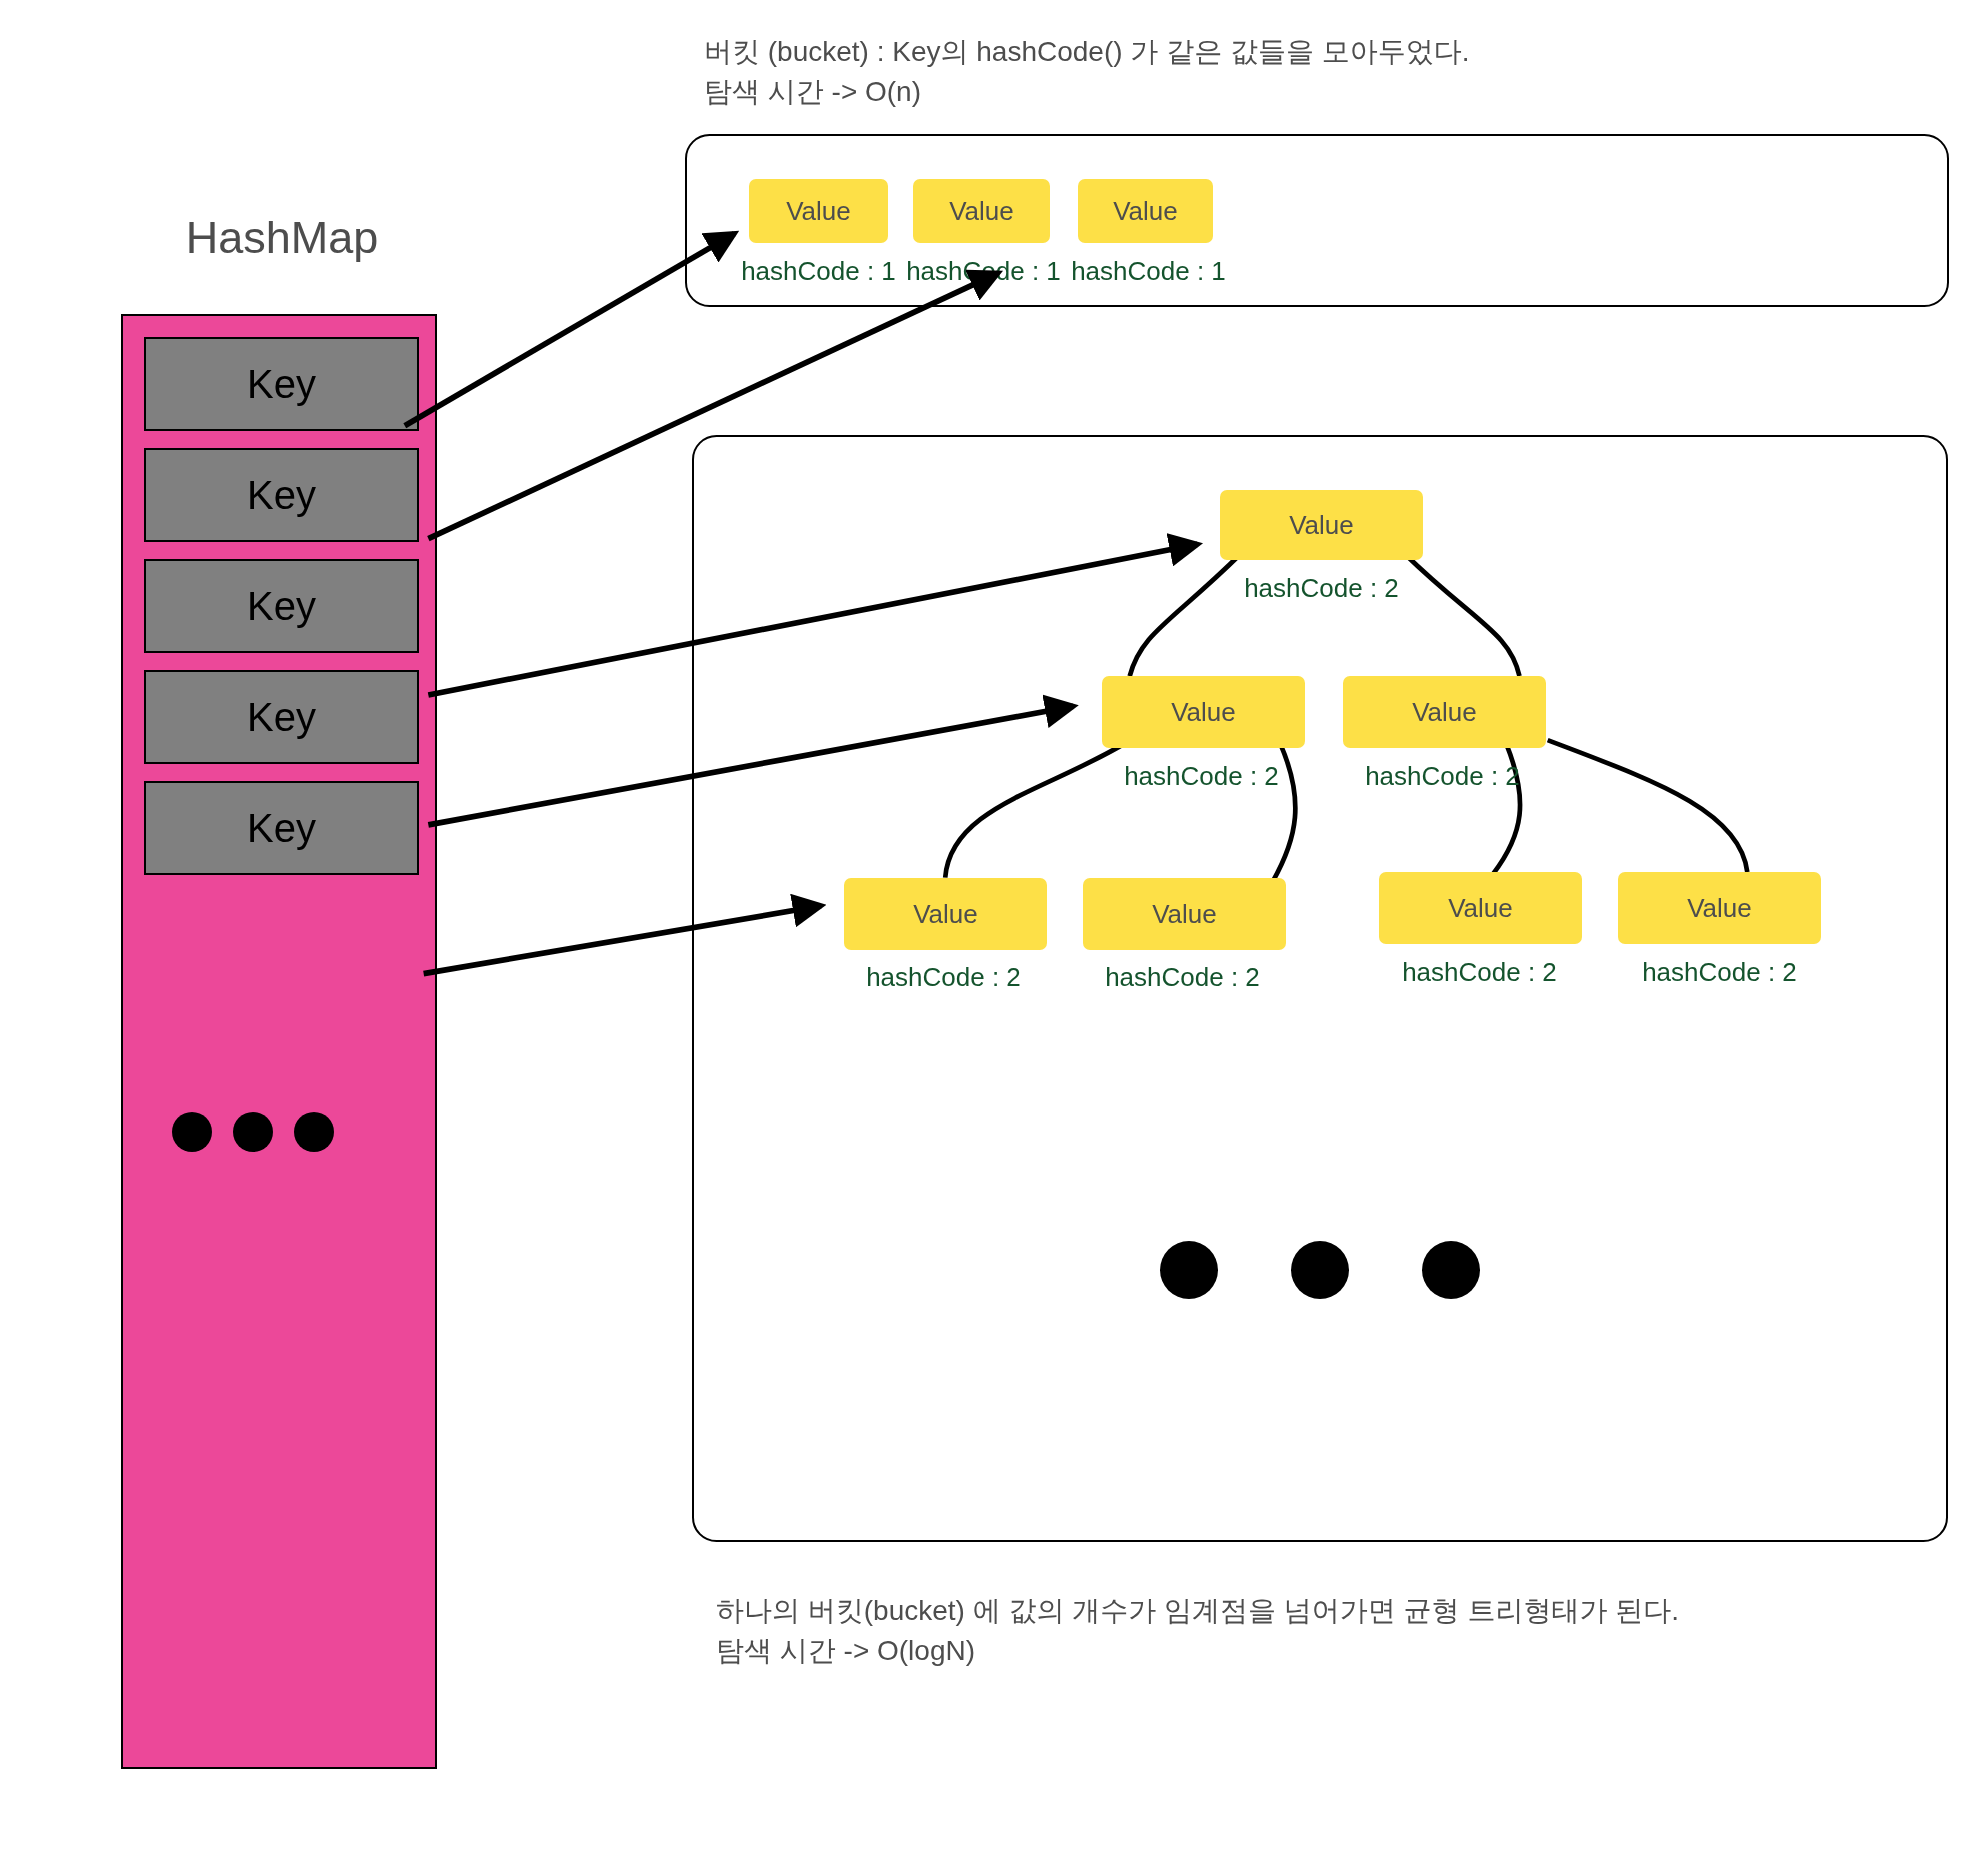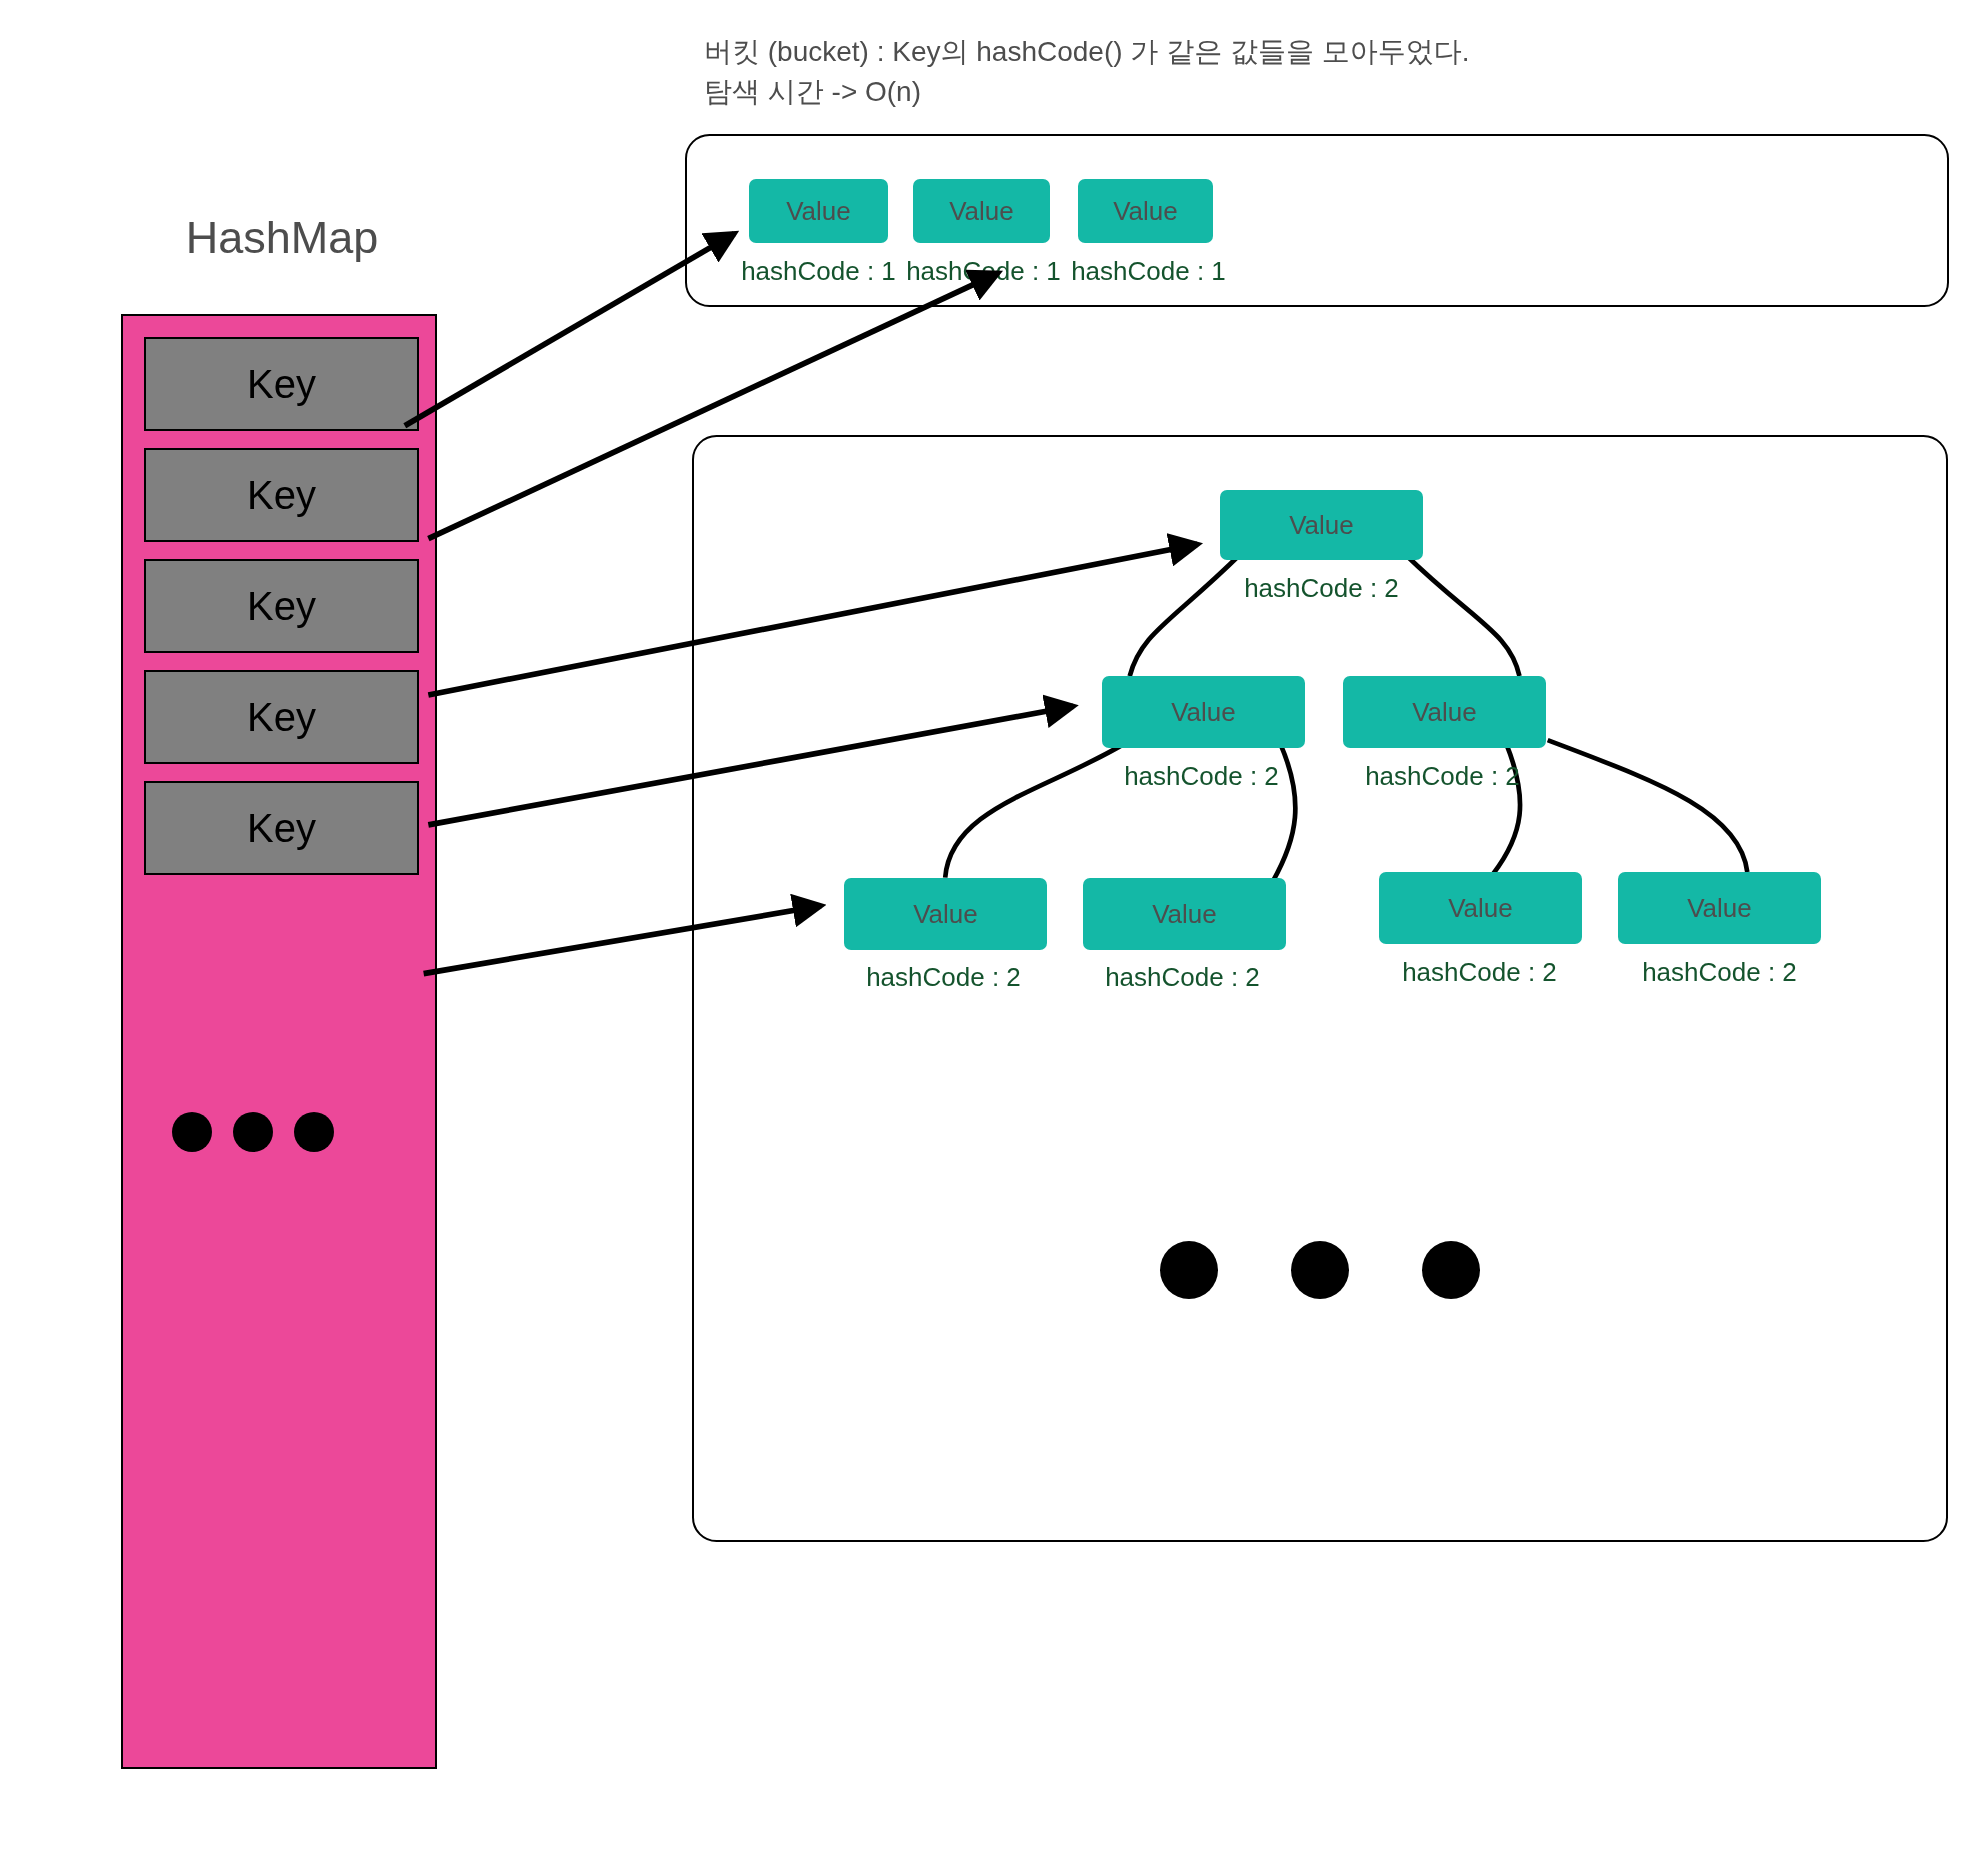--- a/index.html
+++ b/index.html
@@ -86,21 +86,21 @@
     border-radius: 24.5px;
     background: #ffffff;
     box-sizing: border-box;
   }
   #bucket-list { left: 685px; top: 134px; width: 1264px; height: 173px; }
   #bucket-tree { left: 692px; top: 435px; width: 1256px; height: 1107px; }
 
   
   .value-node {
     position: absolute;
-    background: #14b8a6;
+    background: #fde047;
     border-radius: 7px;
     display: flex;
     align-items: center;
     justify-content: center;
     font-size: 26px;
     color: #4d4d4d;
     font-family: "Liberation Sans", sans-serif;
     z-index: 3;
   }
   .hash-label {
@@ -230,15 +230,17 @@
     </defs>
     <g stroke="#000000" stroke-width="6" fill="none" marker-end="url(#ah)">
       <line x1="430" y1="452" x2="780" y2="248"></line>
       <line x1="455" y1="572" x2="1060" y2="290"></line>
       <line x1="455" y1="738" x2="1272" y2="578"></line>
       <line x1="455" y1="876" x2="1140" y2="750"></line>
       <line x1="450" y1="1034" x2="872" y2="962"></line>
     </g>
   </svg>
 
+  <div class="caption" id="caption-bottom">하나의 버킷(bucket) 에 값의 개수가 임계점을 넘어가면 균형 트리형태가 된다.
+탐색 시간 -&gt; O(logN)</div>
 
 </div>
 
 
 </body></html>

